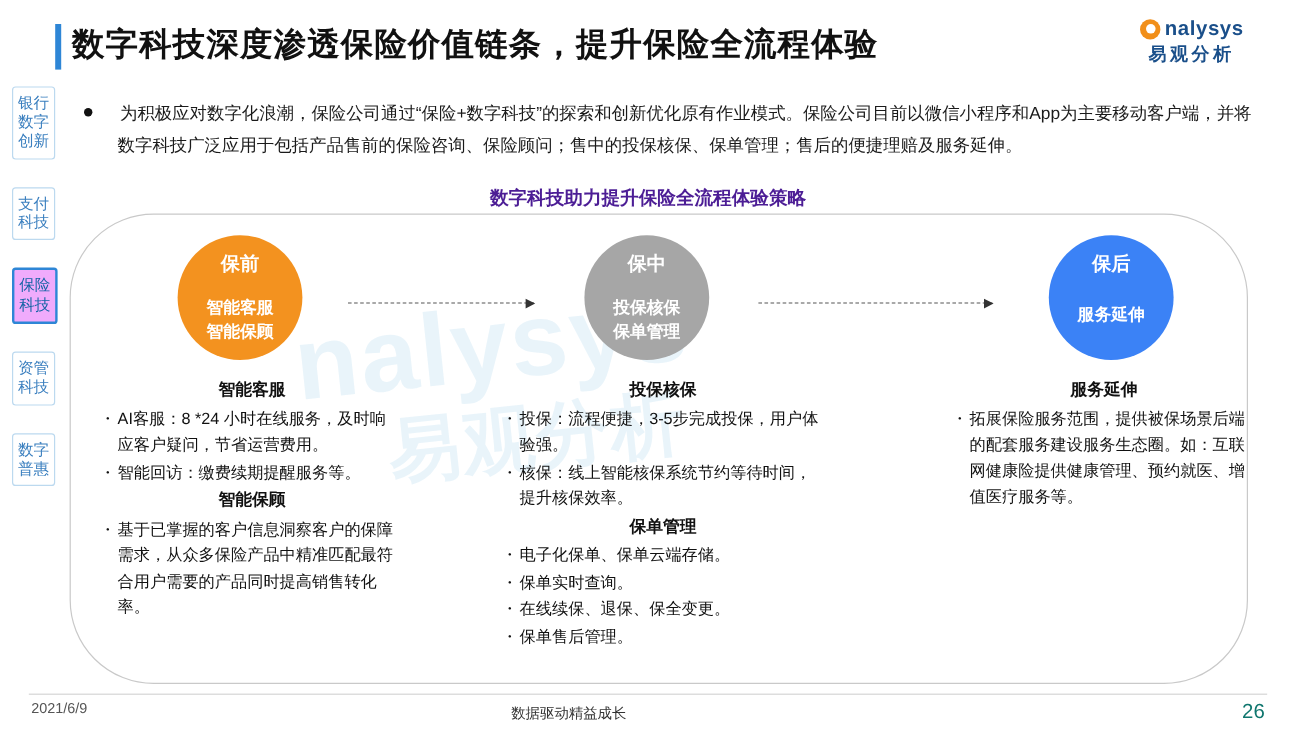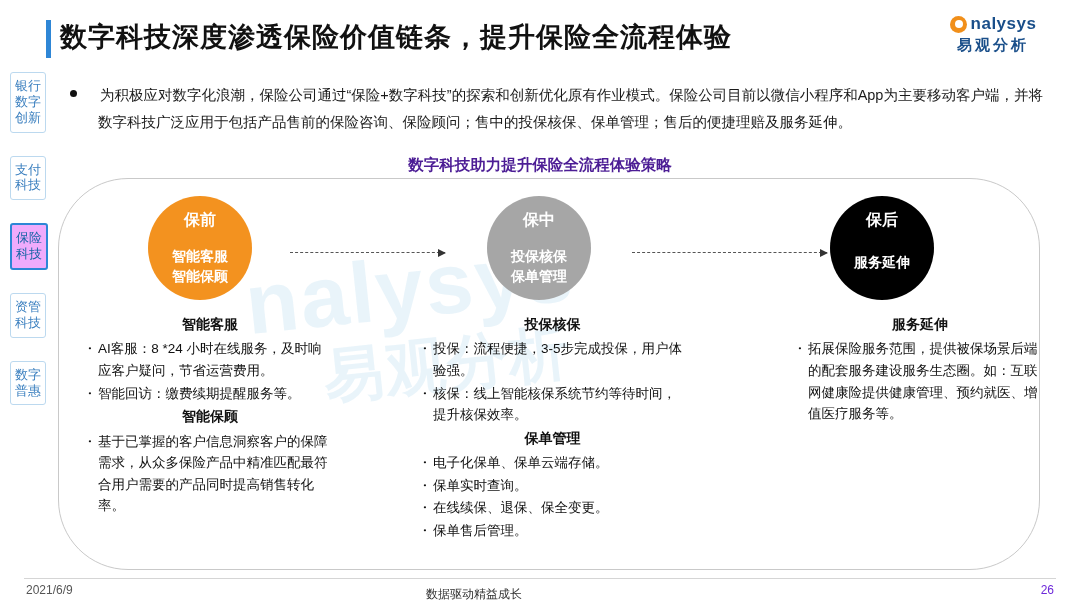--- a/index.html
+++ b/index.html
@@ -201,23 +201,23 @@
     left: 148px; top: 196px;
     width: 104px; height: 104px;
     background: #f3921f;
   }
   .circle-mid {
     left: 487px; top: 196px;
     width: 104px; height: 104px;
     background: #a6a6a6;
   }
   .circle-post {
-    left: 830px; top: 196px;
+    left: 874px; top: 196px;
     width: 104px; height: 104px;
-    background: #000000;
+    background: #3b82f6;
   }
   .circle-post .c-body { top: 56px; }
 
   
   .arrow {
     position: absolute;
     height: 1px;
     border-top: 1px dashed #555;
   }
   .arrow::after {
@@ -283,22 +283,22 @@
     position: absolute;
     left: 0; top: 586px;
     width: 948px;
     text-align: center;
     font-size: 12px;
     color: #333;
   }
   .footer-page {
     position: absolute;
     right: 26px; top: 583px;
-    font-size: 12px;
-    color: #6d28d9;
+    font-size: 17px;
+    color: #0f766e;
   }
 </style>
 </head>
 <body>
 
 <div class="watermark">
   <div>nalysys</div>
   <div class="wm2">易观分析</div>
 </div>
 

